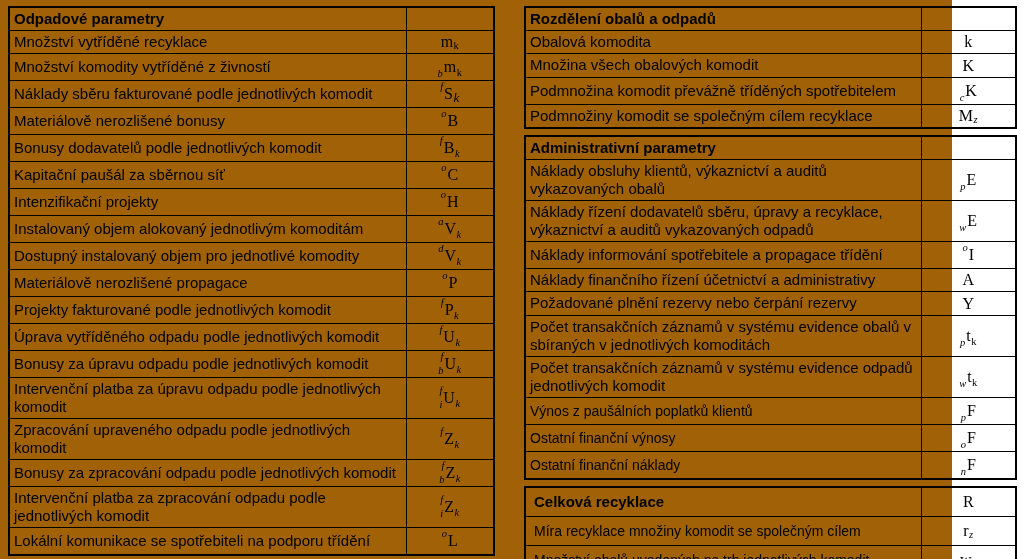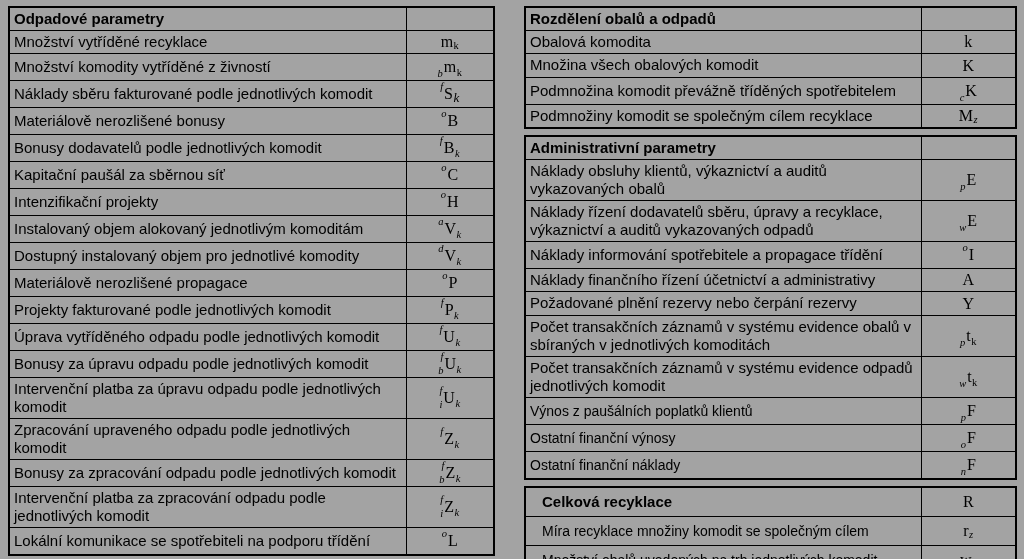--- a/index.html
+++ b/index.html
@@ -1,20 +1,20 @@
 <!DOCTYPE html>
 <html><head>
 <meta charset="utf-8">
 <style>
   html,body{margin:0;padding:0;}
   body{
     width:1024px;height:559px;background:#ffffff;color:#000000;
     font-family:"Liberation Sans",sans-serif;overflow:hidden;
   }
-  .page{position:relative;width:1024px;height:559px;background:#a3a3a3;}
+  .page{position:relative;width:952px;height:559px;background:#a16207;}
   .col-left{position:absolute;left:8px;top:6px;width:485px;}
   .col-right{position:absolute;left:524px;top:6px;width:491px;display:flex;flex-direction:column;gap:6px;}
   table.ptable{border-collapse:collapse;width:100%;table-layout:fixed;border:2px solid #000;}
   table.ptable td{border:1px solid #000;vertical-align:middle;overflow:hidden;}
   td.lbl{font-size:15px;line-height:18px;padding:2px 4px;text-align:left;}
   tr.hdr td.lbl{font-weight:bold;}
   tr.small td.lbl{font-size:14px;}
   td.sym{
     text-align:center;padding:1px 2px;
     font-family:"Liberation Serif","DejaVu Serif",serif;font-size:16px;line-height:18px;
@@ -22,21 +22,21 @@
   .sym-wrap{display:inline-flex;align-items:center;vertical-align:middle;}
   .prestack{
     display:inline-flex;flex-direction:column;justify-content:space-between;align-items:flex-end;
     height:24px;font-size:10.5px;font-style:italic;line-height:10px;margin-right:1px;
   }
   .prestack .pre-t,.prestack .pre-b{display:block;min-height:10px;}
   .base{font-size:16px;line-height:20px;}
   .sub{font-size:10.5px;font-style:italic;align-self:flex-end;transform:translateY(3px);margin-left:0.5px;}
   .sub.rm{font-style:normal;}
   .post{font-size:13px;font-style:italic;align-self:flex-end;transform:translateY(1px);margin-left:0.5px;}
-  table.tbl-c td.lbl{padding:5px 16px;}
+  table.tbl-c td.lbl{padding:5px 8px;}
   table.tbl-c td.sym{padding:3px 2px;}
 </style>
 </head>
 <body>
 
 <div class="page">
 
   <div class="col-left">
     <table class="ptable">
       <colgroup>

